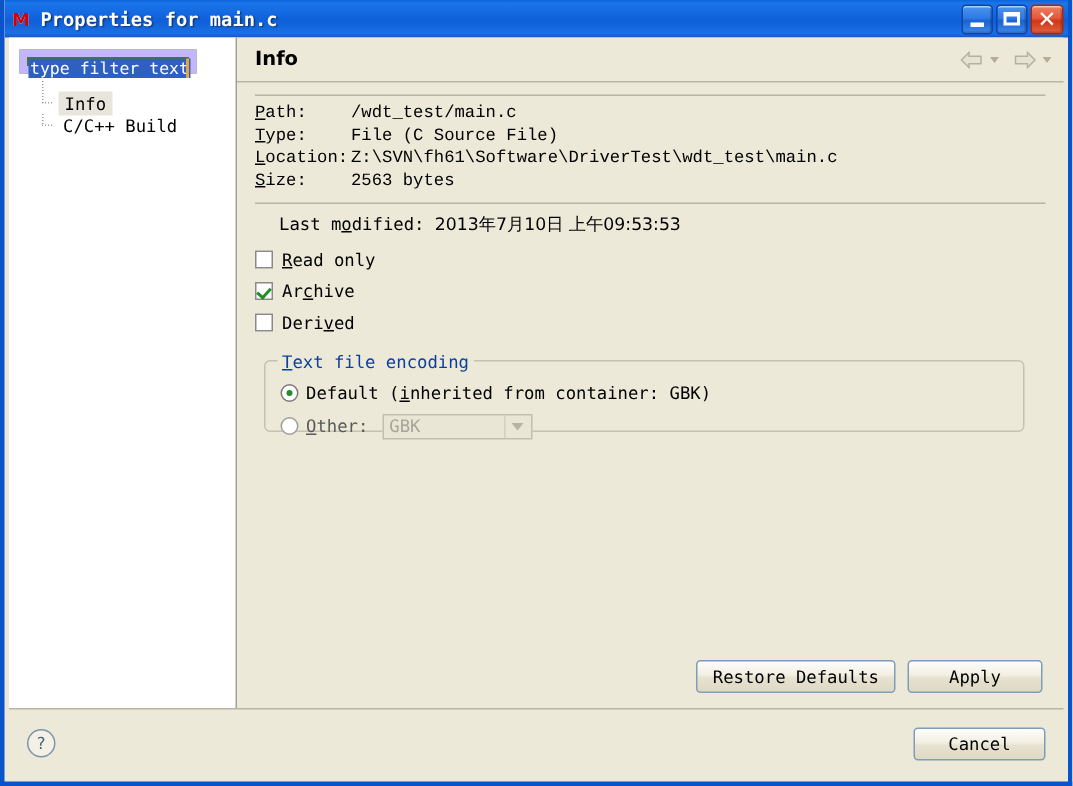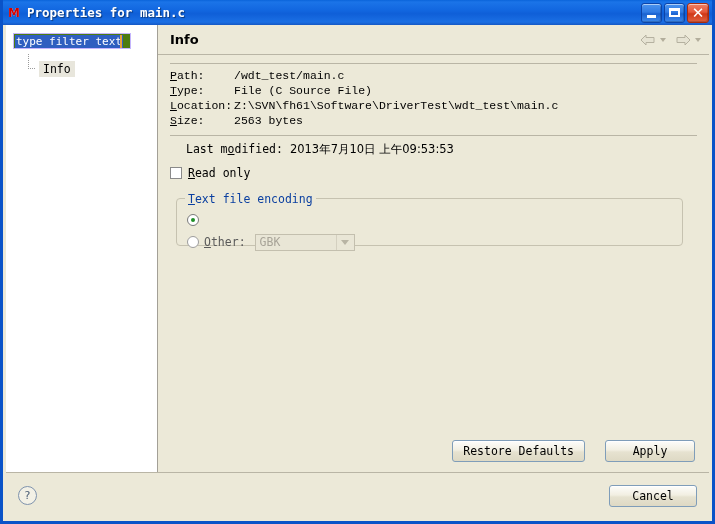--- a/index.html
+++ b/index.html
@@ -123,21 +123,21 @@
     background: #ffffff;
     border-right: 1px solid #a3a097;
     box-sizing: border-box;
     padding: 8px 6px 0 6px;
     position: relative;
   }
   .filter-box {
     width: 118px;
     height: 16px;
     box-sizing: border-box;
-    border: 1px solid #c4b5fd;
+    border: 5px solid #c4b5fd;
     background: #4d7c0f;
     position: relative;
     margin-left: 1px;
   }
   .filter-text {
     position: absolute;
     left: 1px; top: 1px;
     background: #2f5fc0;
     color: #ffffff;
     font-family: "DejaVu Sans Mono", "Liberation Mono", monospace;
@@ -393,21 +393,21 @@
     border-right: 4px solid transparent;
     border-top: 5px solid #b8b4a4;
   }
 
   
   .page-btnbar {
     position: absolute;
     right: 14px;
     bottom: 12px;
     display: flex;
-    gap: 20px;
+    gap: 8px;
     text-align: center;
   }
   .btn {
     height: 22px;
     min-width: 90px;
     box-sizing: border-box;
     border: 1px solid #7f9db9;
     border-radius: 3px;
     background: linear-gradient(to bottom, #fdfdfb 0%, #f2efe2 45%, #e6e2d0 55%, #ded9c4 100%);
     color: #000;
@@ -479,20 +479,24 @@
     <div class="tree-panel">
       <div class="filter-box">
         <span class="filter-text">type filter text</span>
         <span class="filter-caret"></span>
       </div>
 
       <div class="tree">
         <div class="tree-row first selected">
           <span class="elbow vert-top"></span>
           <span class="tree-label">Info</span>
+        </div>
+        <div class="tree-row last">
+          <span class="elbow"></span>
+          <span class="tree-label">C/C++ Build</span>
         </div>
       </div>
     </div>
 
     <div class="content-panel">
 
       <div class="page-header">
         <span class="page-title">Info</span>
         <span class="header-spacer"></span>
 
@@ -538,26 +542,35 @@
         <div class="hr lower"></div>
 
         <div class="lastmod">
           <span>Last m<span class="mn">o</span>dified: </span><span class="cjk">2013年7月10日 上午09:53:53</span>
         </div>
 
         <div class="cbrow">
           <span class="checkbox"></span>
           <span class="cblabel"><span class="mn">R</span>ead only</span>
         </div>
+        <div class="cbrow">
+          <span class="checkbox checked"></span>
+          <span class="cblabel">Ar<span class="mn">c</span>hive</span>
+        </div>
+        <div class="cbrow">
+          <span class="checkbox"></span>
+          <span class="cblabel">Deri<span class="mn">v</span>ed</span>
+        </div>
 
         <div class="groupbox">
           <span class="group-title"><span class="mn">T</span>ext file encoding</span>
 
           <div class="radiorow">
             <span class="radio sel"></span>
+            <span class="rlabel">Default  (<span class="mn">i</span>nherited from container: GBK)</span>
           </div>
 
           <div class="radiorow">
             <span class="radio disabled"></span>
             <span class="rlabel disabled"><span class="mn">O</span>ther:</span>
             <span class="combo">
               <span class="val">GBK</span>
               <span class="arrowbox">
                 <span class="tri"></span>
               </span>

